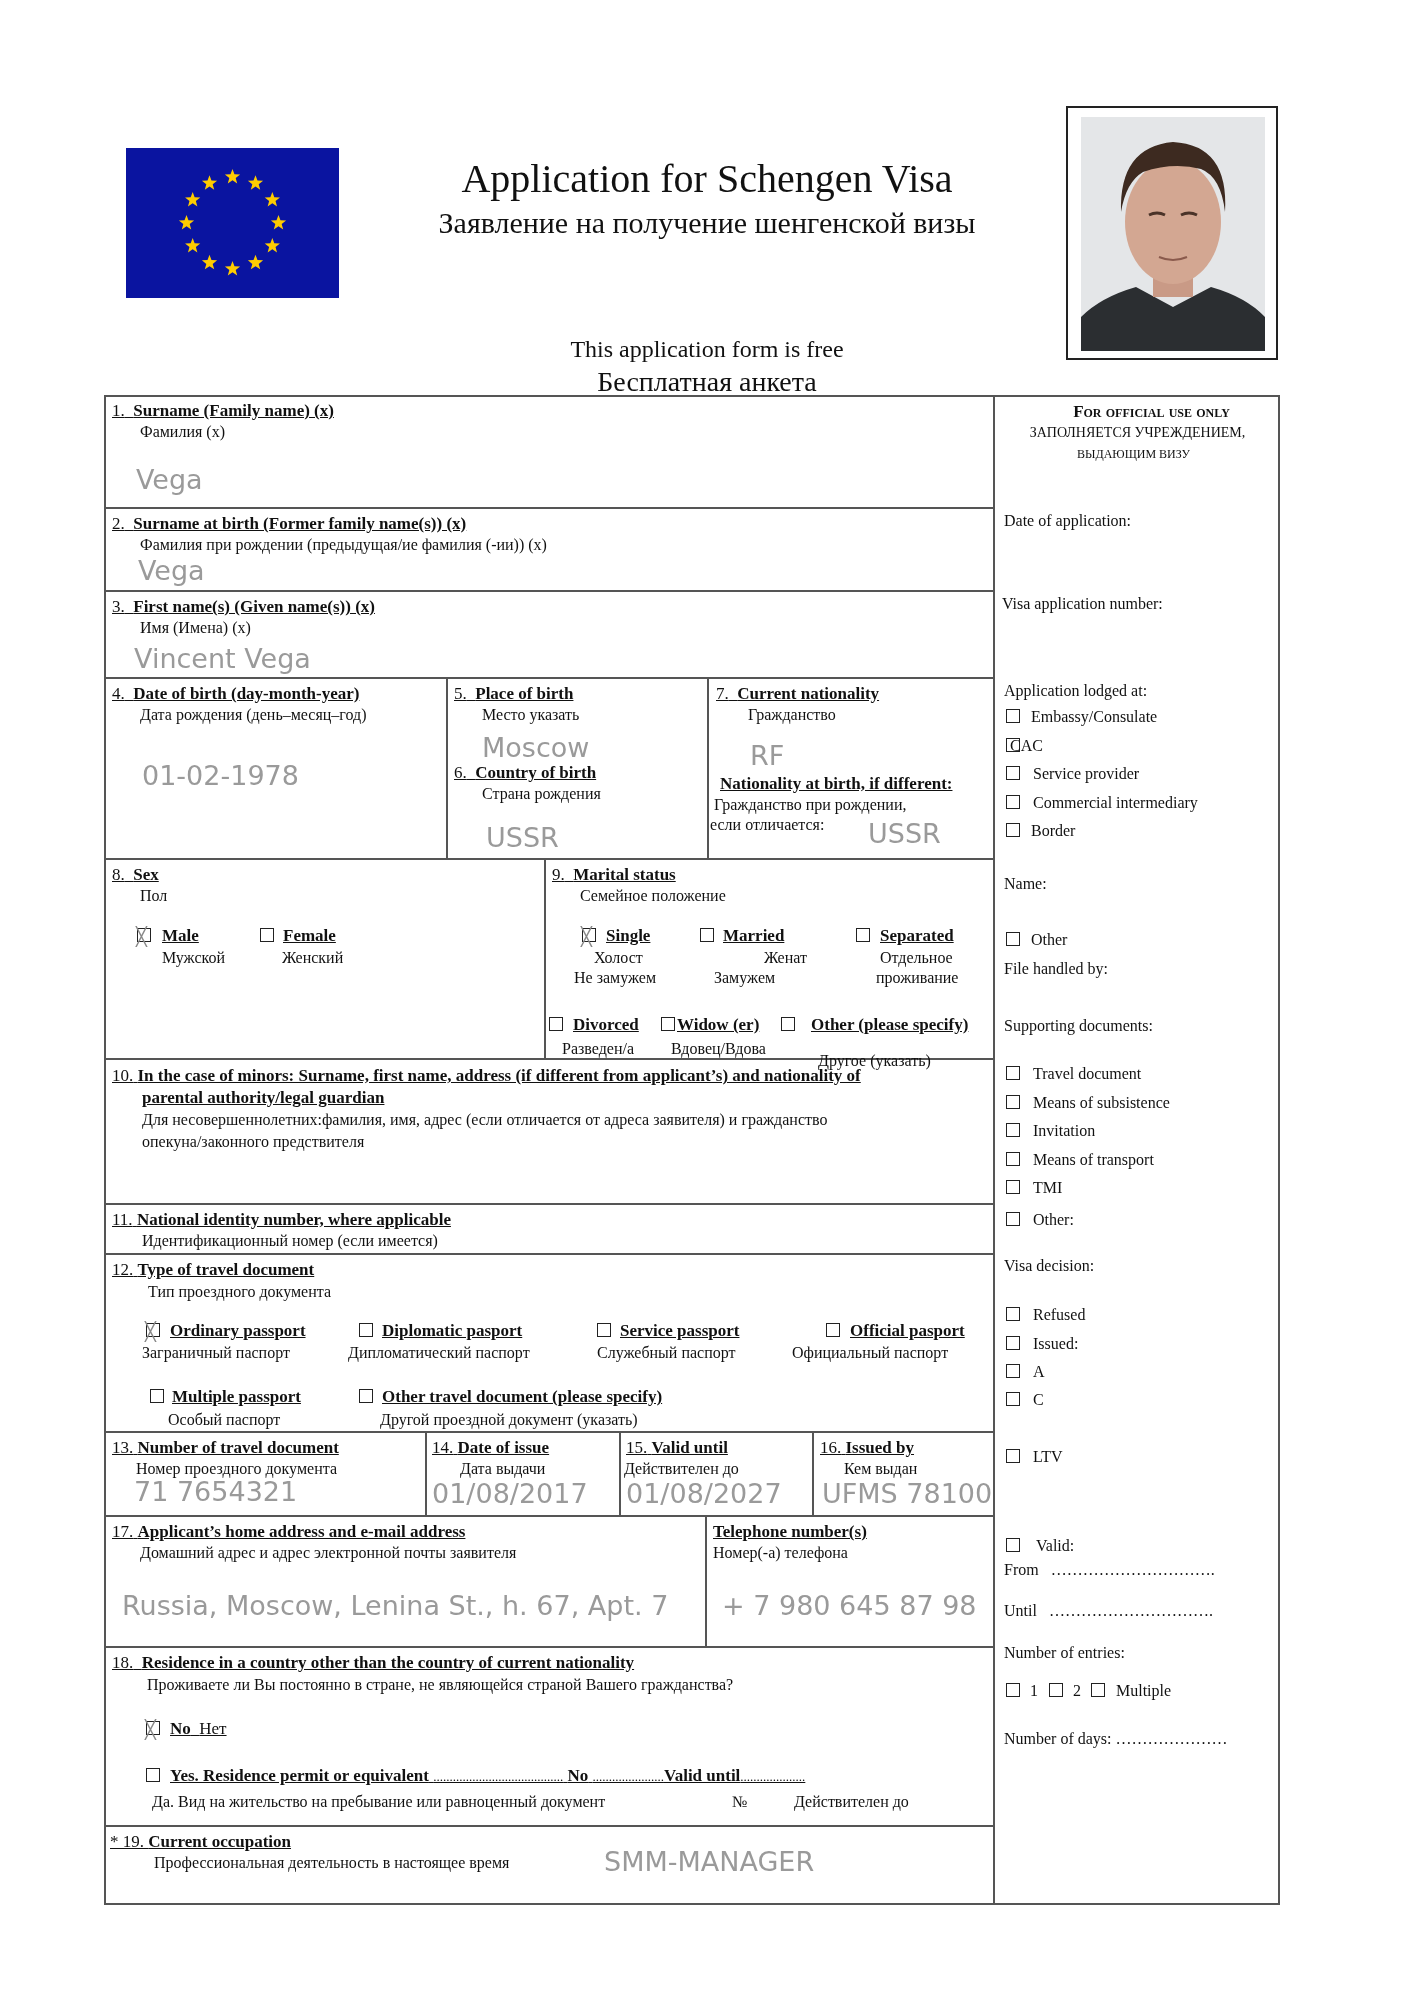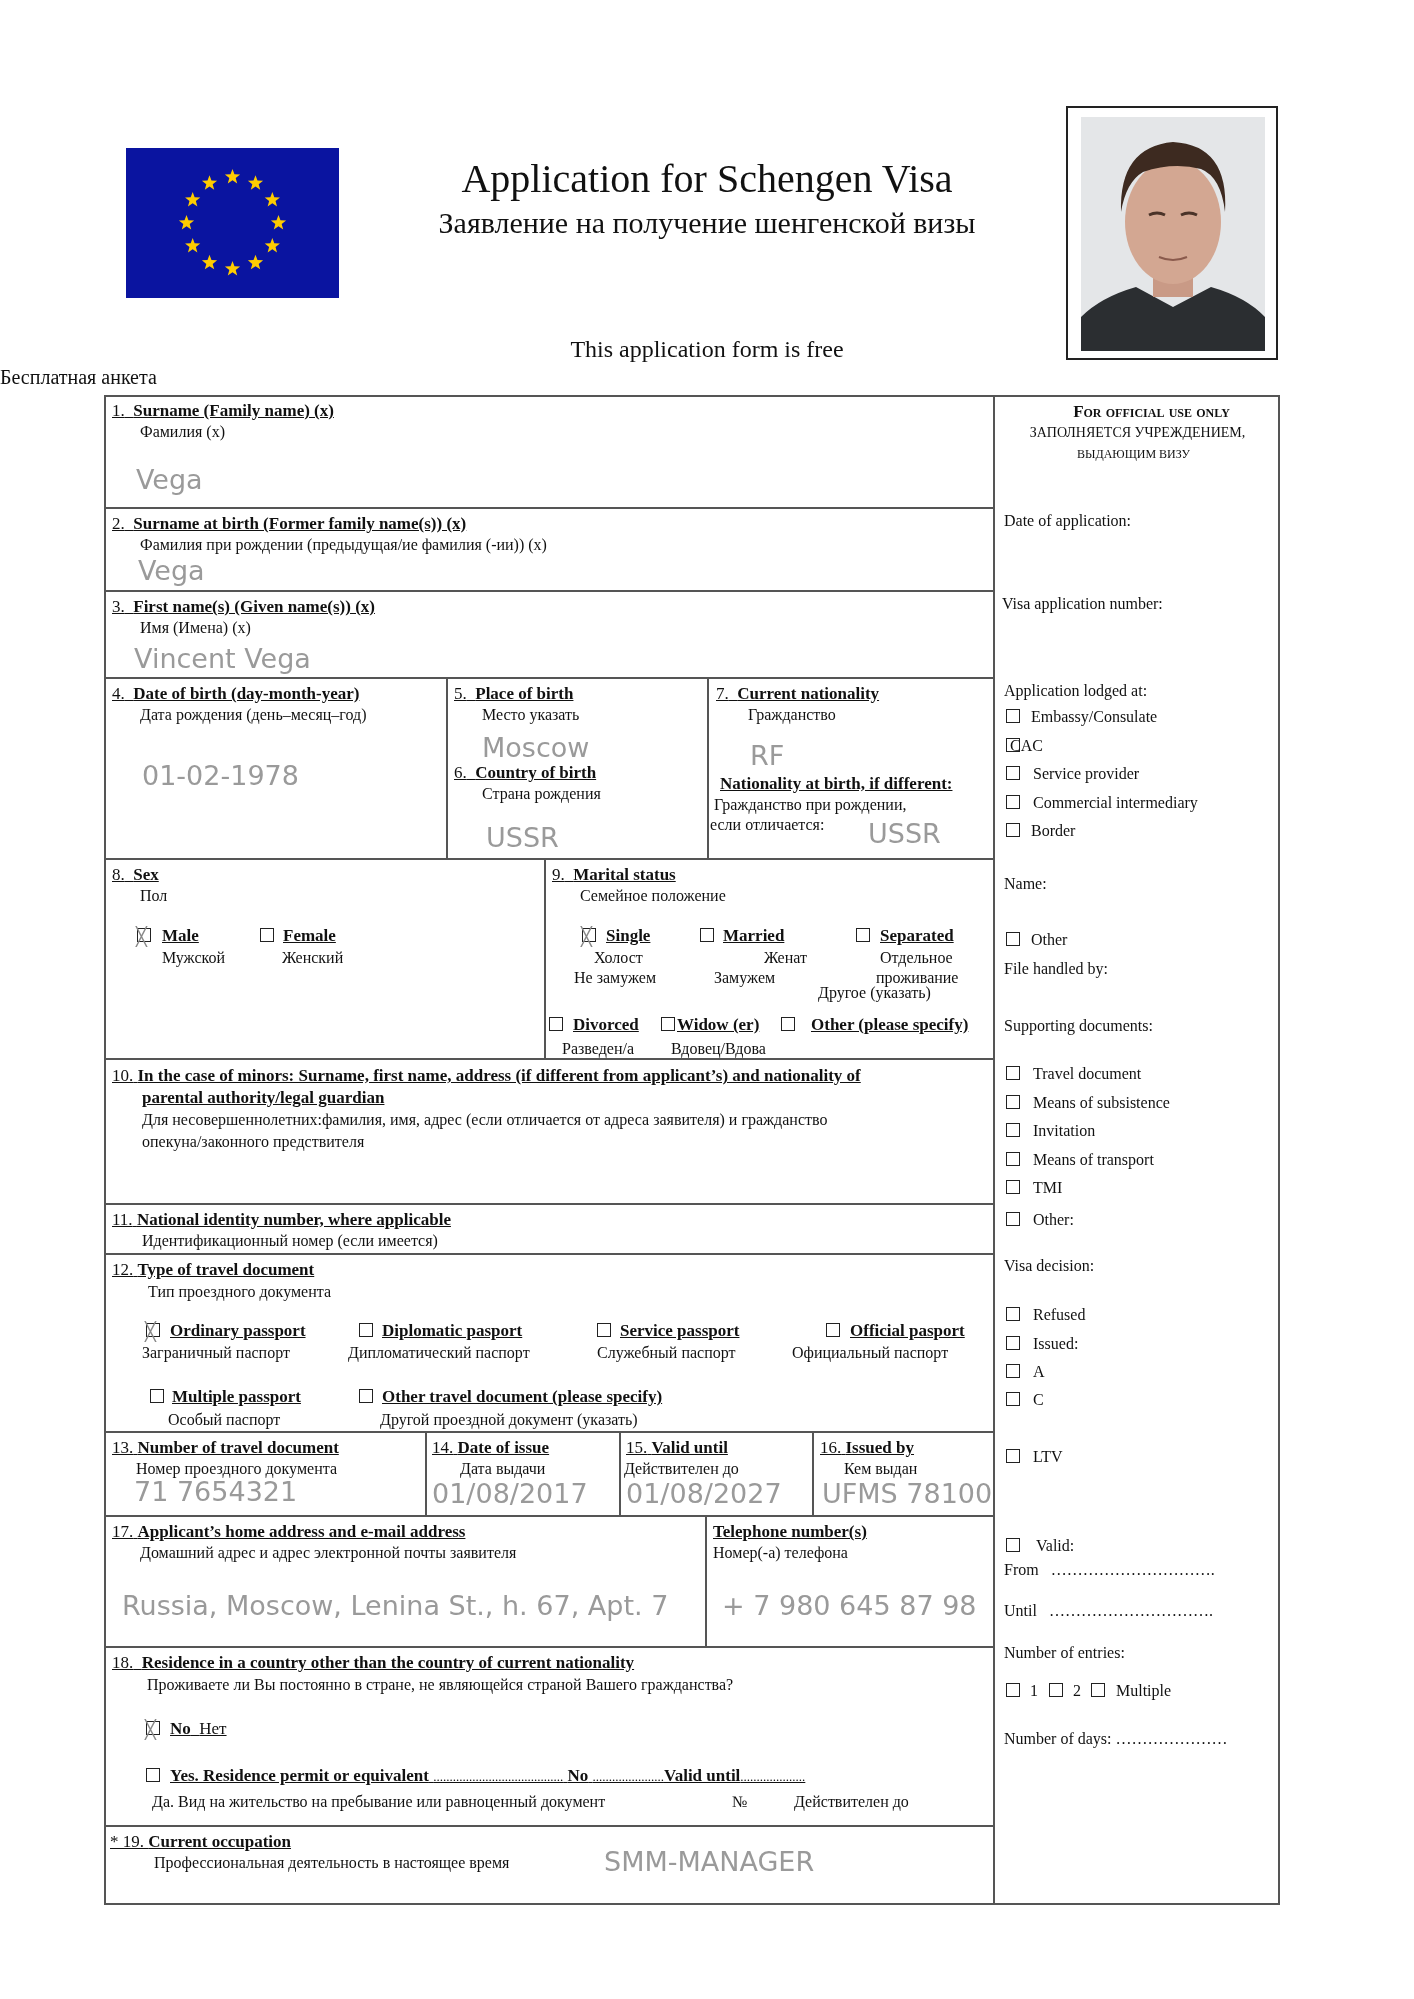--- a/index.html
+++ b/index.html
@@ -4,21 +4,21 @@
 <style>
   html, body { margin: 0; padding: 0; background: #ffffff; }
   body { width: 1414px; height: 1999px; position: relative; overflow: hidden; font-family: "Liberation Serif", serif; color: #111; }
   .abs { position: absolute; }
   .flag { left: 126px; top: 148px; width: 213px; height: 150px; background: #0a14a0; }
   .photo-frame { left: 1066px; top: 106px; width: 212px; height: 254px; border: 2px solid #222; box-sizing: border-box; background: #fff; }
   .photo { position: absolute; left: 13px; top: 9px; width: 184px; height: 234px; background: #e6e8ea; overflow: hidden; }
   .title-en { left: 0; width: 1414px; top: 155px; text-align: center; font-size: 40px; }
   .title-ru { left: 0; width: 1414px; top: 206px; text-align: center; font-size: 30px; }
   .free-en { left: 0; width: 1414px; top: 336px; text-align: center; font-size: 24px; }
-  .free-ru { left: 0; width: 1414px; top: 366px; font-size: 20px; }
+  .free-ru { left: 0; width: 1414px; top: 366px; text-align: center; font-size: 28px; }
 
   .form { left: 104px; top: 395px; width: 1176px; height: 1510px; border: 2px solid #555; box-sizing: border-box; }
   .hline { position: absolute; height: 0; border-top: 2px solid #555; }
   .vline { position: absolute; width: 0; border-left: 2px solid #555; }
 
   .lbl { position: absolute; font-size: 17px; line-height: 21px; white-space: nowrap; text-decoration: underline; }
   .lbl b { font-weight: bold; }
   .ru { position: absolute; font-size: 16px; line-height: 20px; white-space: nowrap; }
   .val { position: absolute; font-family: "DejaVu Sans", sans-serif; color: #9a9a9a; font-size: 27px; white-space: nowrap; }
   .cb { position: absolute; width: 14px; height: 14px; border: 1.5px solid #222; box-sizing: border-box; background: #fff; }
@@ -152,21 +152,21 @@
 <div class="cb" style="left:549px;top:1017px"></div>
 <div class="lbl" style="left:573px;top:1014px"><b>Divorced</b></div>
 <div class="ru" style="left:562px;top:1039px">Разведен/а</div>
 
 <div class="cb" style="left:661px;top:1017px"></div>
 <div class="lbl" style="left:677px;top:1014px"><b>Widow (er)</b></div>
 <div class="ru" style="left:671px;top:1039px">Вдовец/Вдова</div>
 
 <div class="cb" style="left:781px;top:1017px"></div>
 <div class="lbl" style="left:811px;top:1014px"><b>Other (please specify)</b></div>
-<div class="ru" style="left:818px;top:983px">Другое (указать)</div>
+<div class="ru" style="left:818px;top:1051px">Другое (указать)</div>
 
 <div class="lbl" style="left:112px;top:1065px"><span>10.</span>&nbsp;<b>In the case of minors: Surname, first name, address (if different from applicant’s) and nationality of</b></div>
 <div class="lbl" style="left:142px;top:1087px"><b>parental authority/legal guardian</b></div>
 <div class="ru" style="left:142px;top:1110px">Для несовершеннолетних:фамилия, имя, адрес (если отличается от адреса заявителя) и гражданство</div>
 <div class="ru" style="left:142px;top:1132px">опекуна/законного предствителя</div>
 
 <div class="lbl" style="left:112px;top:1209px"><span>11.</span>&nbsp;<b>National identity number, where applicable</b></div>
 <div class="ru" style="left:142px;top:1231px">Идентификационный номер  (если имеется)</div>
 
 <div class="lbl" style="left:112px;top:1259px"><span>12.</span>&nbsp;<b>Type of travel document</b></div>

